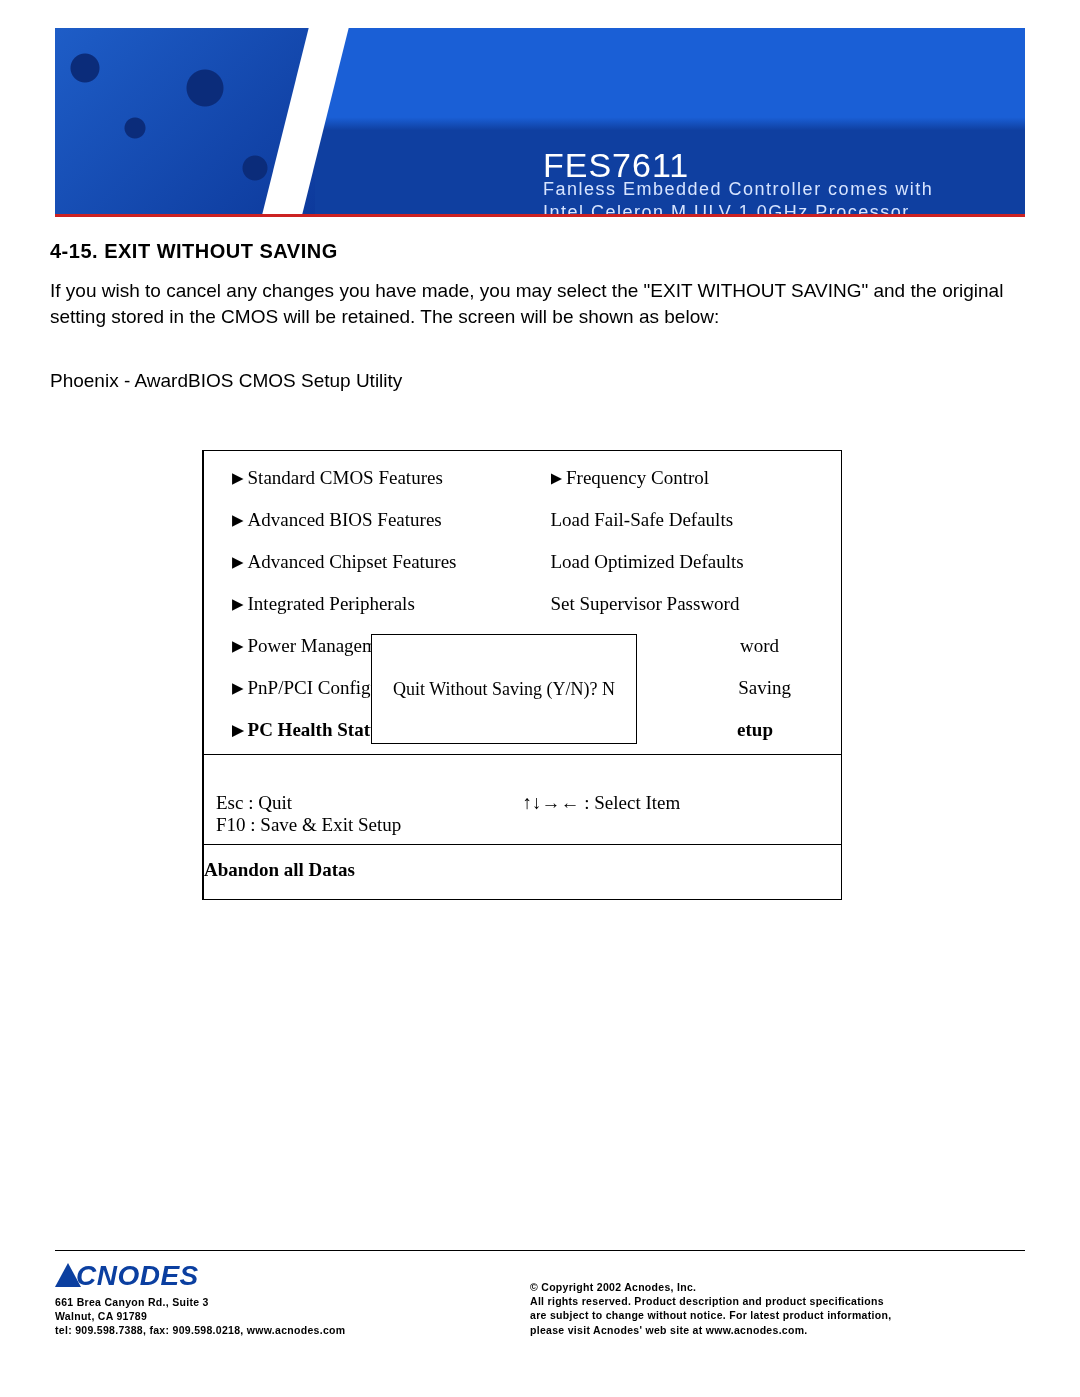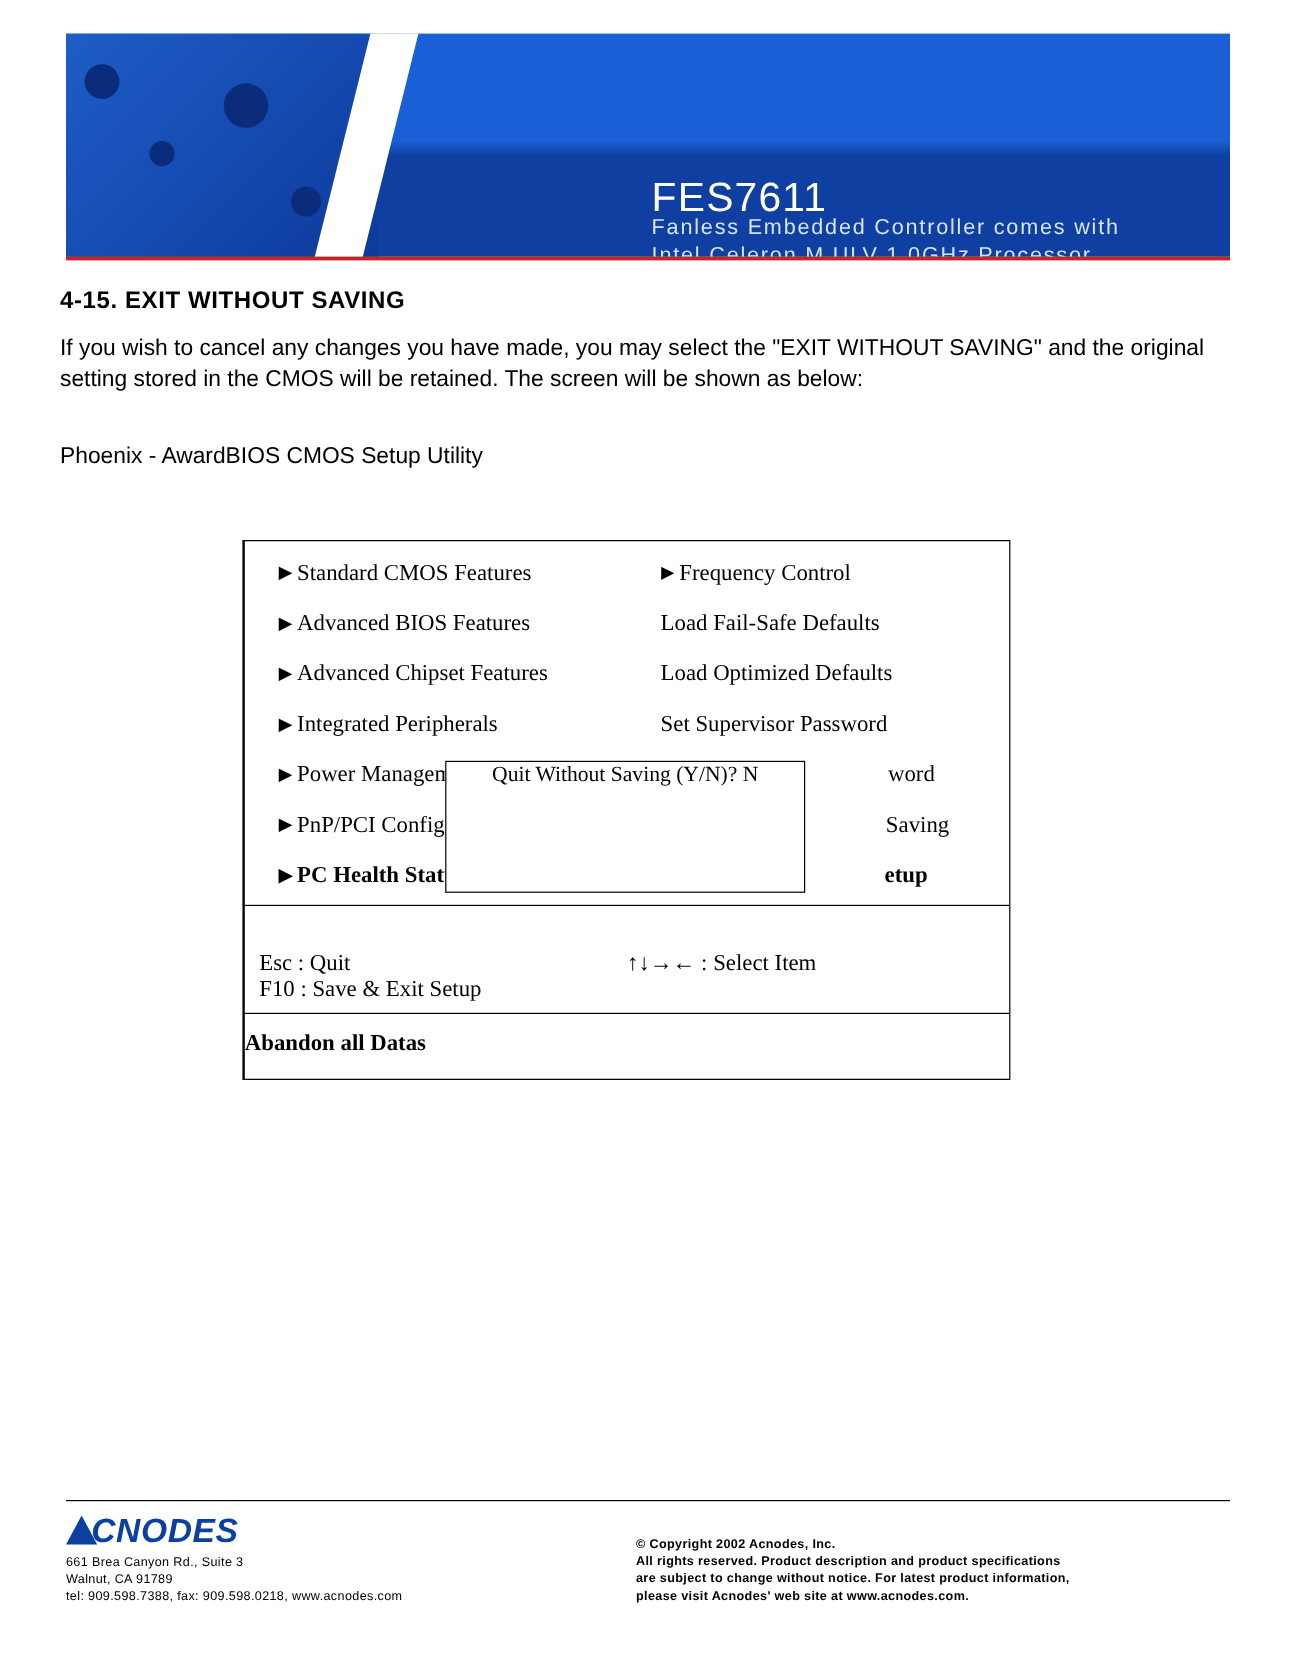--- a/index.html
+++ b/index.html
@@ -100,25 +100,25 @@
     border-bottom:1px solid #000;
     position:relative;
   }
   .bios-col{ width:50%; padding:16px 12px 8px 28px; }
   .bios-item{ margin-bottom:20px; white-space:nowrap; overflow:hidden;}
   .tri{ font-size:15px; margin-right:4px; vertical-align:1px;}
   .bios-col .bios-item:last-child{ margin-bottom:5px;font-weight:bold; }
   .dialog{
     position:absolute;
     left:167px; top:183px;
-    width:300px; height:110px;
+    width:266px; height:110px;
     background:#fff;
     border:1px solid #000;
     display:flex;
-    align-items:flex-start;
+    align-items:center;
     justify-content:center;
     font-size:18px;
   }
   .bios-mid{
     border-bottom:1px solid #000;
     padding:6px 12px 8px 12px;
     display:flex;
   }
   .bios-mid .mcol{ width:50%;margin-top:31px; }
   .bios-foot{
@@ -146,21 +146,21 @@
     border-left:13px solid transparent;
     border-right:13px solid transparent;
     border-bottom:24px solid #0b3fa0;
     margin-right:-5px;
     vertical-align:-2px;
   }
   .addr{
     position:absolute;
     left:55px; top:1295px;
     font-size:10.5px;
-    font-weight:normal;
+    font-weight:bold;
     line-height:1.35;
     letter-spacing:.3px;
   }
   .copyright{
     position:absolute;
     left:530px; top:1280px;
     width:500px;
     font-size:10.5px;
     font-weight:bold;
     line-height:1.35;

